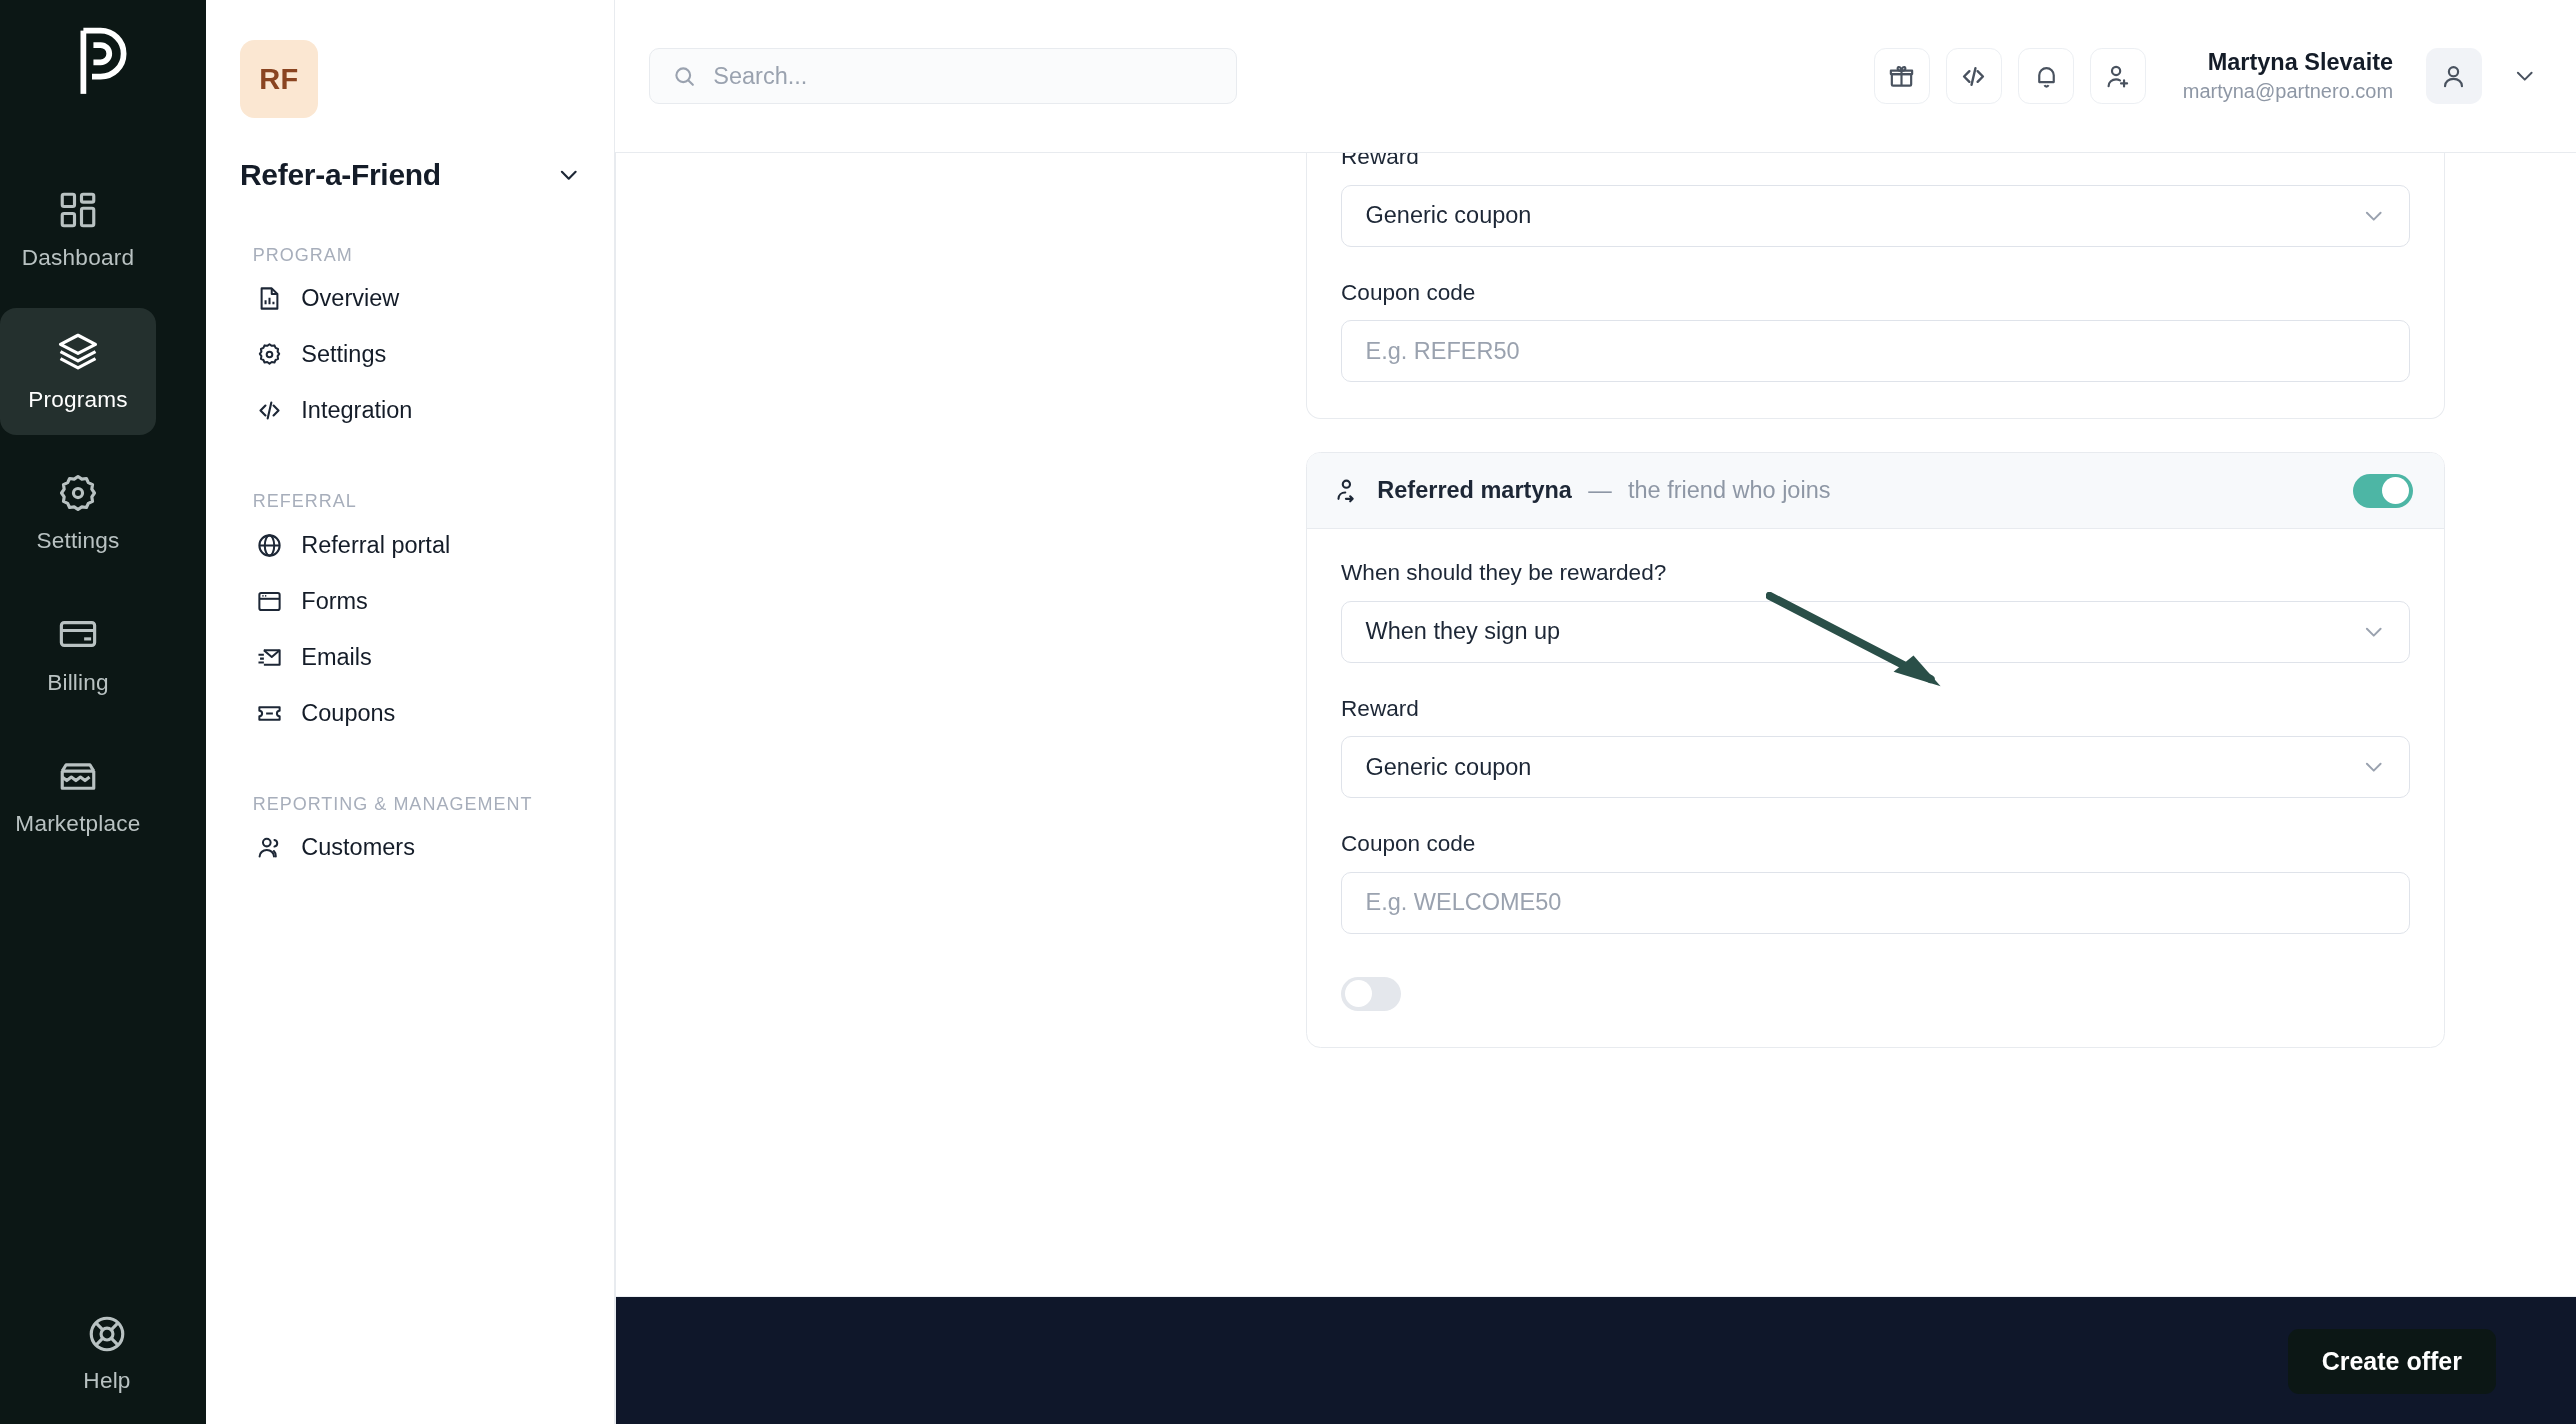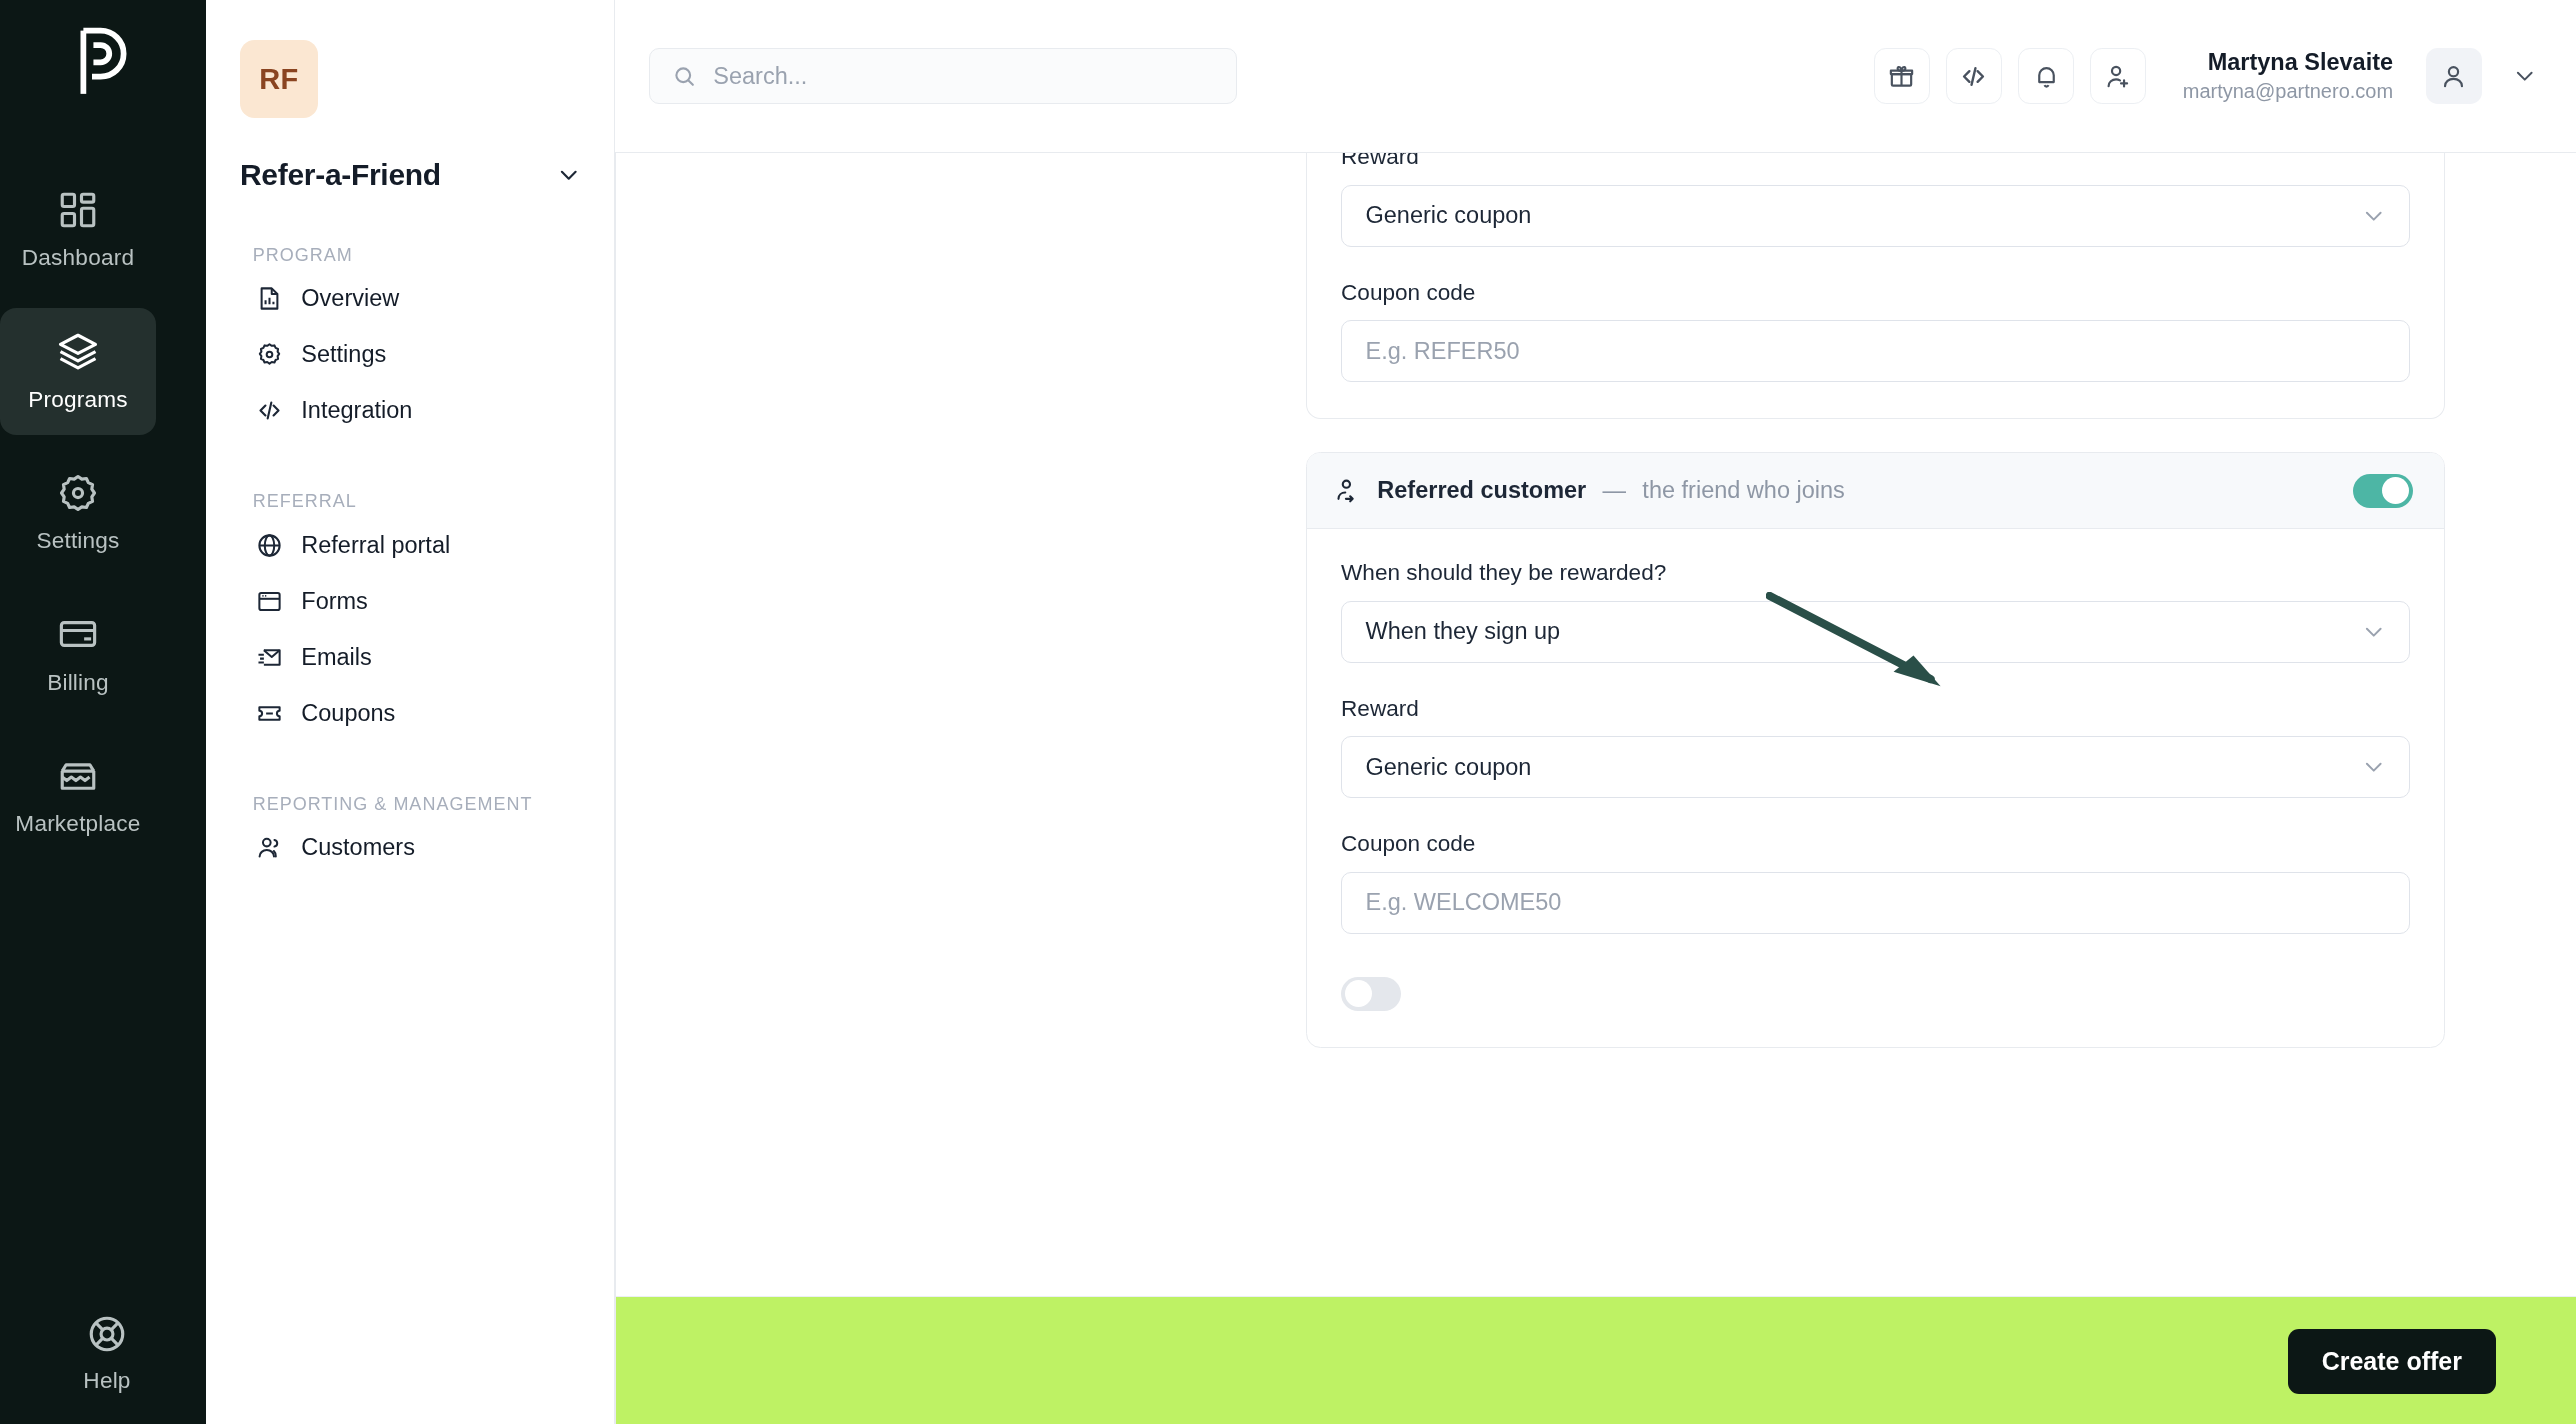--- a/index.html
+++ b/index.html
@@ -158,21 +158,21 @@
     font-family: "Liberation Sans", sans-serif; font-size: 23.5px; color: #1d2736;
   }
   .textinput input::placeholder { color: #9aa2af; }
 
   .switch-row { display: flex; align-items: flex-start; gap: 25px; margin-top: 43px; }
   .switch-texts { padding-top: 1.8px; }
   .switch-title { font-size: 23.5px; font-weight: 700; color: #1d2736; margin-bottom: 9px; }
   .switch-desc { font-size: 22.6px; color: #8e97a5; }
 
   .footer {
-    height: 129px; flex: 0 0 129px; background: #bef264; border-top: 1.8px solid #eceff3;
+    height: 129px; flex: 0 0 129px; background: #0f172a; border-top: 1.8px solid #eceff3;
     display: flex; align-items: center; justify-content: flex-end; padding-right: 80px;
   }
   .primary-btn {
     background: #0c1715; color: #ffffff; border: none; border-radius: 11px;
     height: 65px; padding: 0 34px; font-size: 25px; font-weight: 700;
     font-family: "Liberation Sans", sans-serif; cursor: pointer;
   }
 
   .annot-arrow { position: absolute; left: 1150px; top: 439px; pointer-events: none; z-index: 40; }
 </style>
@@ -481,21 +481,21 @@
 
             <div class="card">
               <div class="card-head">
                 <span class="card-head-ico">
                   <svg viewBox="0 0 24 24" fill="none" stroke="#1d2736" stroke-width="1.9" stroke-linecap="round" stroke-linejoin="round">
                     <circle cx="11" cy="6.4" r="3.2"></circle>
                     <path d="M4 19.4c0-3.4 2.7-5.6 6-5.6"></path>
                     <path d="M10.6 19.4h5.6M14.4 17.2l2.2 2.2-2.2 2.2"></path>
                   </svg>
                 </span>
-                <span class="card-head-title">Referred customer</span>
+                <span class="card-head-title">Referred martyna</span>
                 <span class="card-head-sub"> — </span>
                 <span class="card-head-sub">the friend who joins</span>
                 <span class="head-spacer"></span>
                 <span class="toggle">
                   <span class="knob"></span>
                 </span>
               </div>
 
               <div class="card-body">
 

